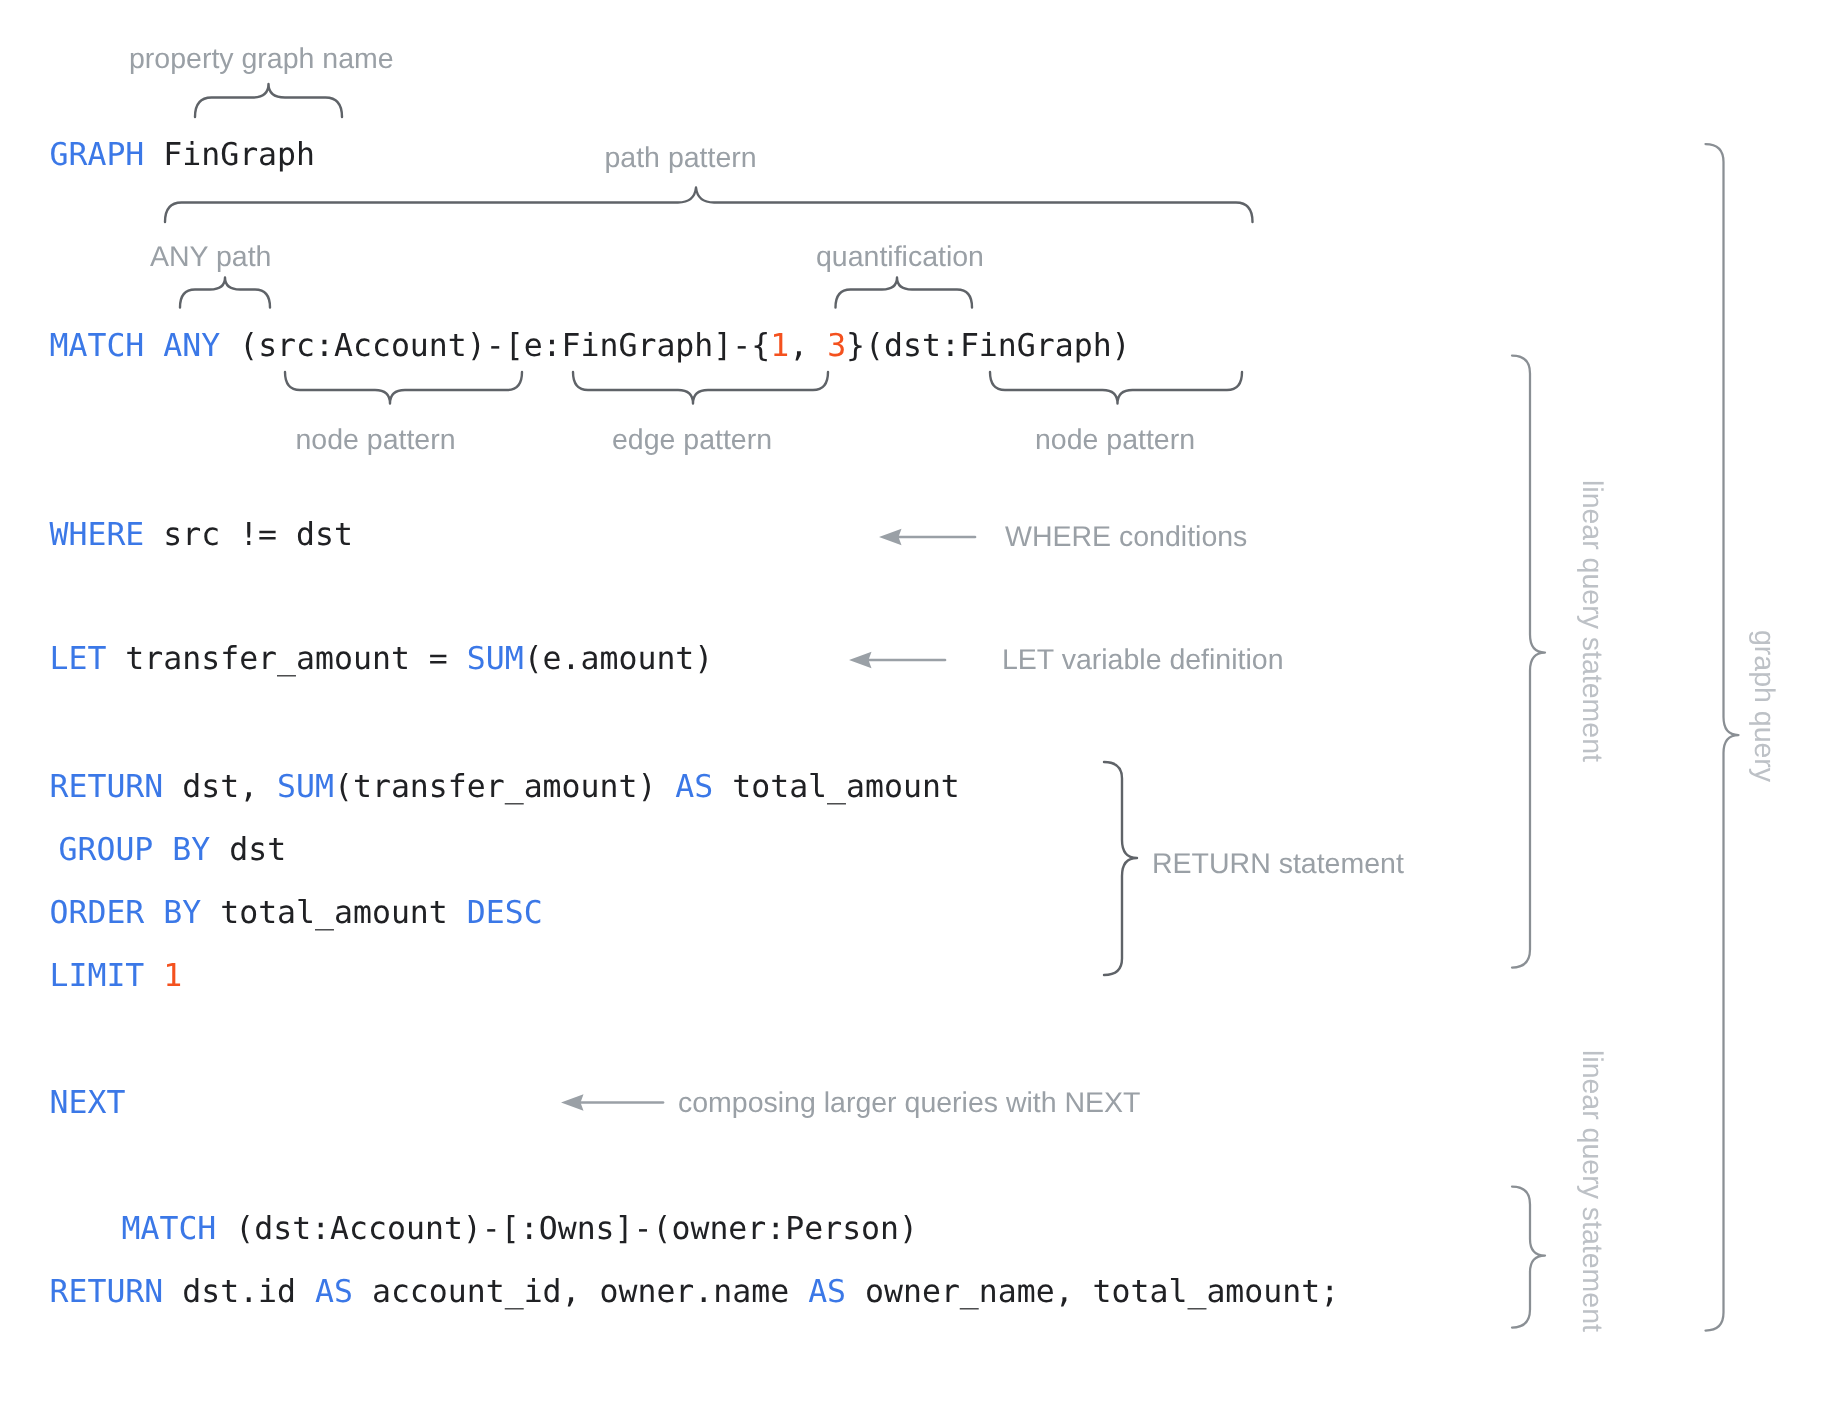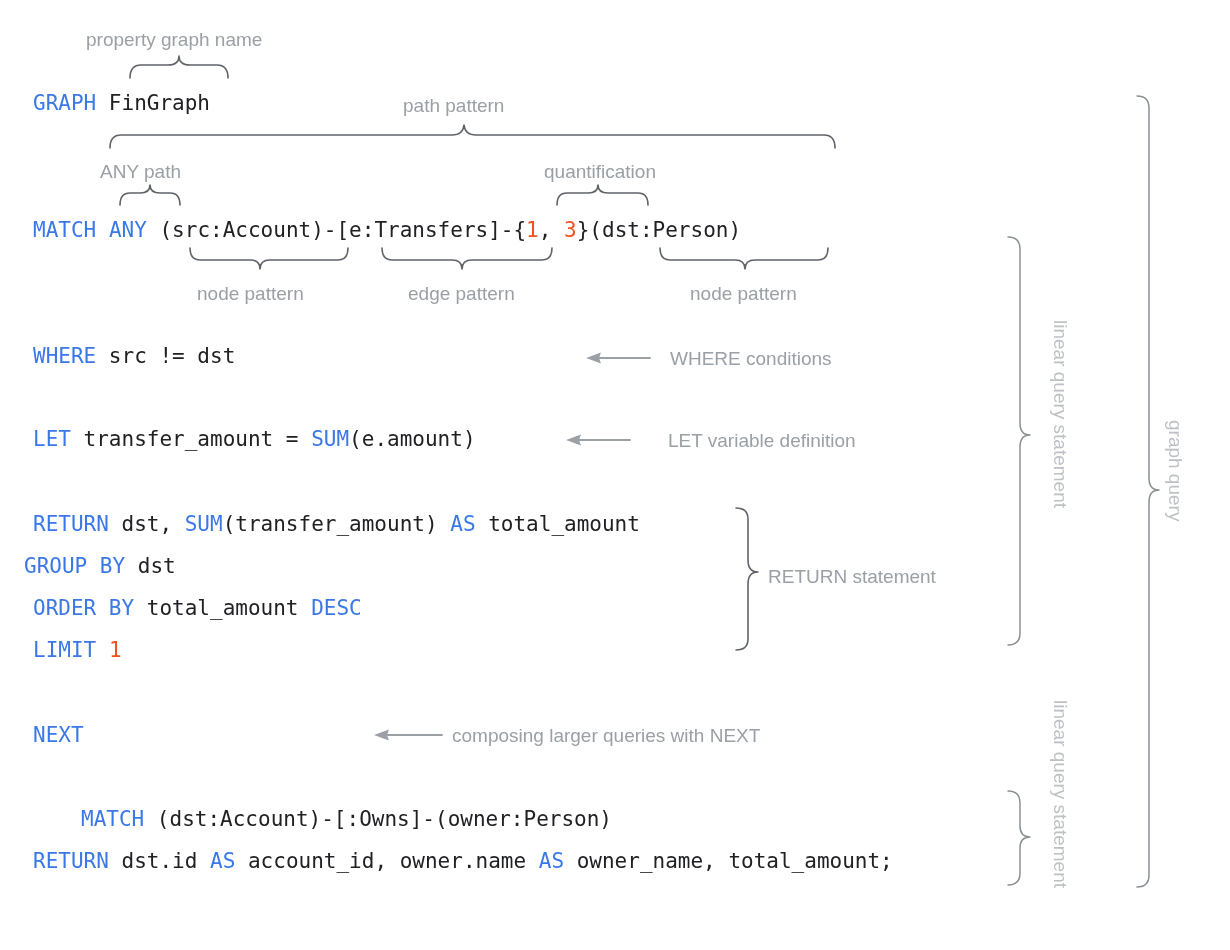--- a/index.html
+++ b/index.html
@@ -170,24 +170,24 @@
 
   <div class="anno" style="left:452px; top:726px;">composing larger queries with NEXT</div>
 
   <div class="vanno" style="left:1071px; top:320px;">linear query statement</div>
 
   <div class="vanno" style="left:1071px; top:700px;">linear query statement</div>
 
   <div class="vanno" style="left:1186px; top:420px;">graph query</div>
 
   <div class="code" style="left:33px; top:93px;"><span class="kw">GRAPH</span><span class="id"> FinGraph</span></div>
-  <div class="code" style="left:33px; top:220px;"><span class="kw">MATCH</span><span class="id"> </span><span class="kw">ANY</span><span class="id"> (src:Account)-[e:Transfers]-{</span><span class="num">1</span><span class="id">, </span><span class="num">3</span><span class="id">}(dst:Person)</span></div>
+  <div class="code" style="left:33px; top:220px;"><span class="kw">MATCH</span><span class="id"> </span><span class="kw">ANY</span><span class="id"> (src:Account)-[e:FinGraph]-{</span><span class="num">1</span><span class="id">, </span><span class="num">3</span><span class="id">}(dst:FinGraph)</span></div>
   <div class="code" style="left:33px; top:346px;"><span class="kw">WHERE</span><span class="id"> src != dst</span></div>
   <div class="code" style="left:33px; top:514px;"><span class="kw">RETURN</span><span class="id"> dst, </span><span class="kw">SUM</span><span class="id">(transfer_amount) </span><span class="kw">AS</span><span class="id"> total_amount</span></div>
   <div class="code" style="left:33px; top:429px;"><span class="kw">LET</span><span class="id"> transfer_amount = </span><span class="kw">SUM</span><span class="id">(e.amount)</span></div>
-  <div class="code" style="left:24px; top:556px;"><span class="kw">GROUP BY</span><span class="id"> dst</span></div>
+  <div class="code" style="left:39px; top:556px;"><span class="kw">GROUP BY</span><span class="id"> dst</span></div>
   <div class="code" style="left:33px; top:598px;"><span class="kw">ORDER BY</span><span class="id"> total_amount </span><span class="kw">DESC</span></div>
   <div class="code" style="left:33px; top:640px;"><span class="kw">LIMIT</span><span class="id"> </span><span class="num">1</span></div>
   <div class="code" style="left:33px; top:725px;"><span class="kw">NEXT</span></div>
   <div class="code" style="left:33px; top:809px;padding-left:48px;"><span class="kw">MATCH</span><span class="id"> (dst:Account)-[:Owns]-(owner:Person)</span></div>
   <div class="code" style="left:33px; top:851px;"><span class="kw">RETURN</span><span class="id"> dst.id </span><span class="kw">AS</span><span class="id"> account_id, owner.name </span><span class="kw">AS</span><span class="id"> owner_name, total_amount;</span></div>
 
 </div>
 
 </body></html>

